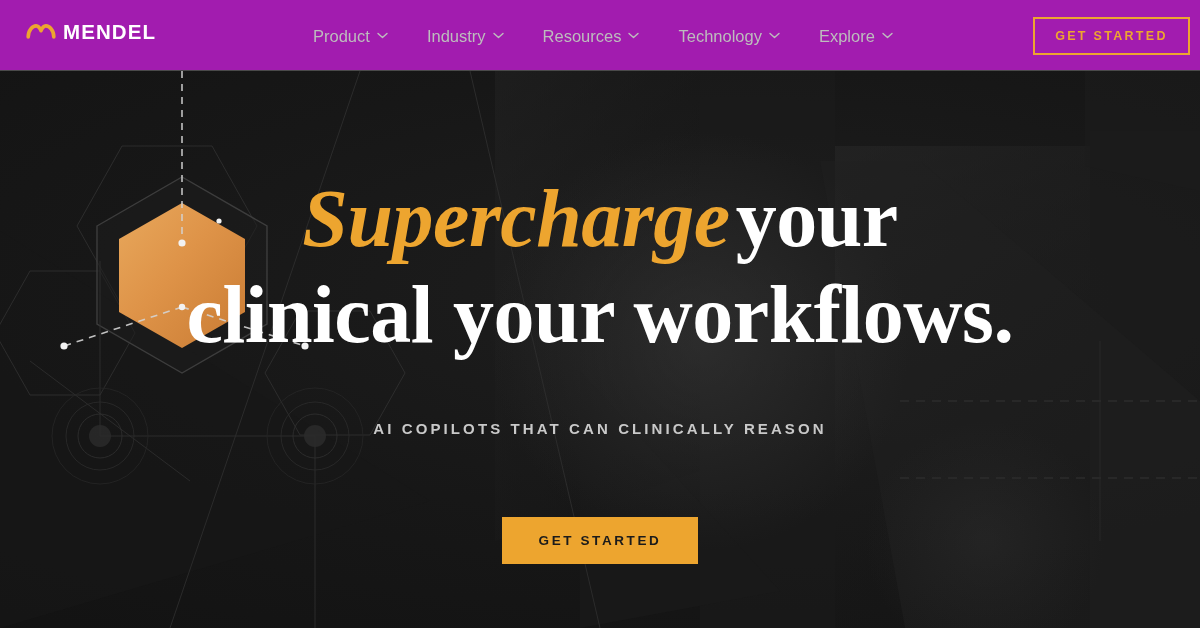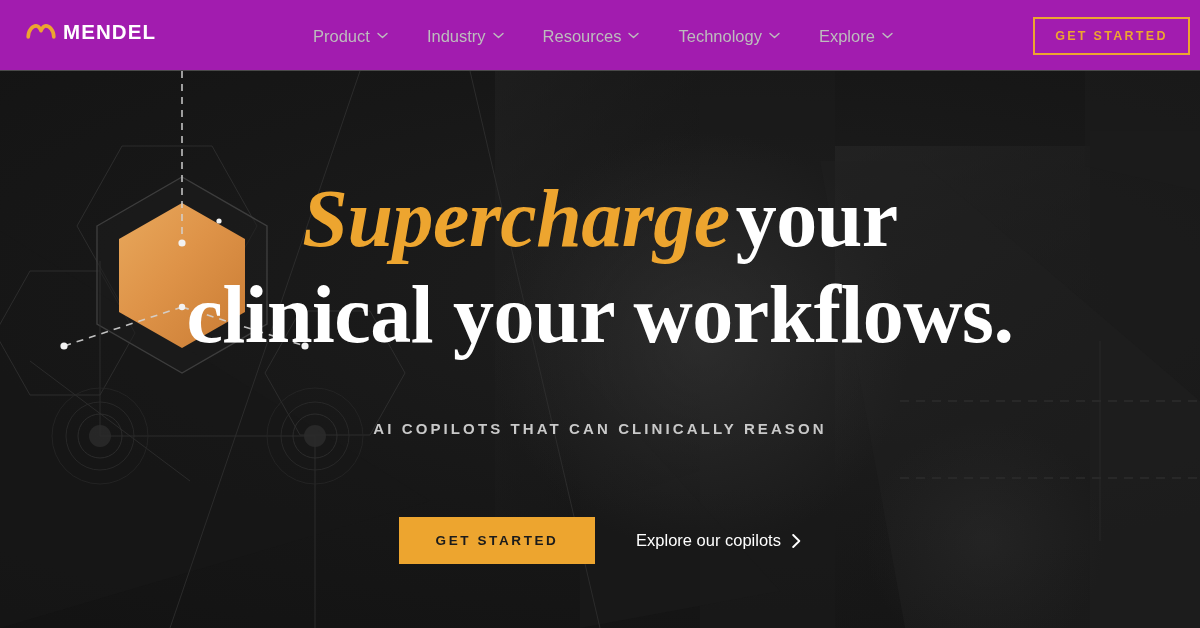--- a/index.html
+++ b/index.html
@@ -191,26 +191,20 @@
   <div class="hero-content">
     <h1 class="headline">
       <span class="accent">Supercharge</span><span>your</span><br>
       <span>clinical your workflows.</span>
     </h1>
 
     <div class="subtitle">AI COPILOTS THAT CAN CLINICALLY REASON</div>
 
     <div class="cta-row">
       <button class="btn-primary">GET STARTED</button>
-      <a class="link-secondary">
-        <span>Explore our copilots</span>
-        <svg class="chev-r" viewBox="0 0 9 14">
-          <path d="M1.2 1 L7.3 7 L1.2 13" fill="none" stroke="#ffffff" stroke-width="1.9" stroke-linecap="round" stroke-linejoin="round"></path>
-        </svg>
-      </a>
     </div>
   </div>
 
   <div class="header">
 
     <div class="brand">
       <svg class="brand-mark" viewBox="0 0 34 22">
         <path d="M2.5 16.5 C2.5 9 7.5 4 11.5 4 C14.5 4 16 7 17 9.5 C18 7 19.5 4 22.5 4 C26.5 4 31.5 9 31.5 16.5" fill="none" stroke="#eda52f" stroke-width="4.2" stroke-linecap="round" stroke-linejoin="round"></path>
       </svg>
       <span class="brand-word">MENDEL</span>

